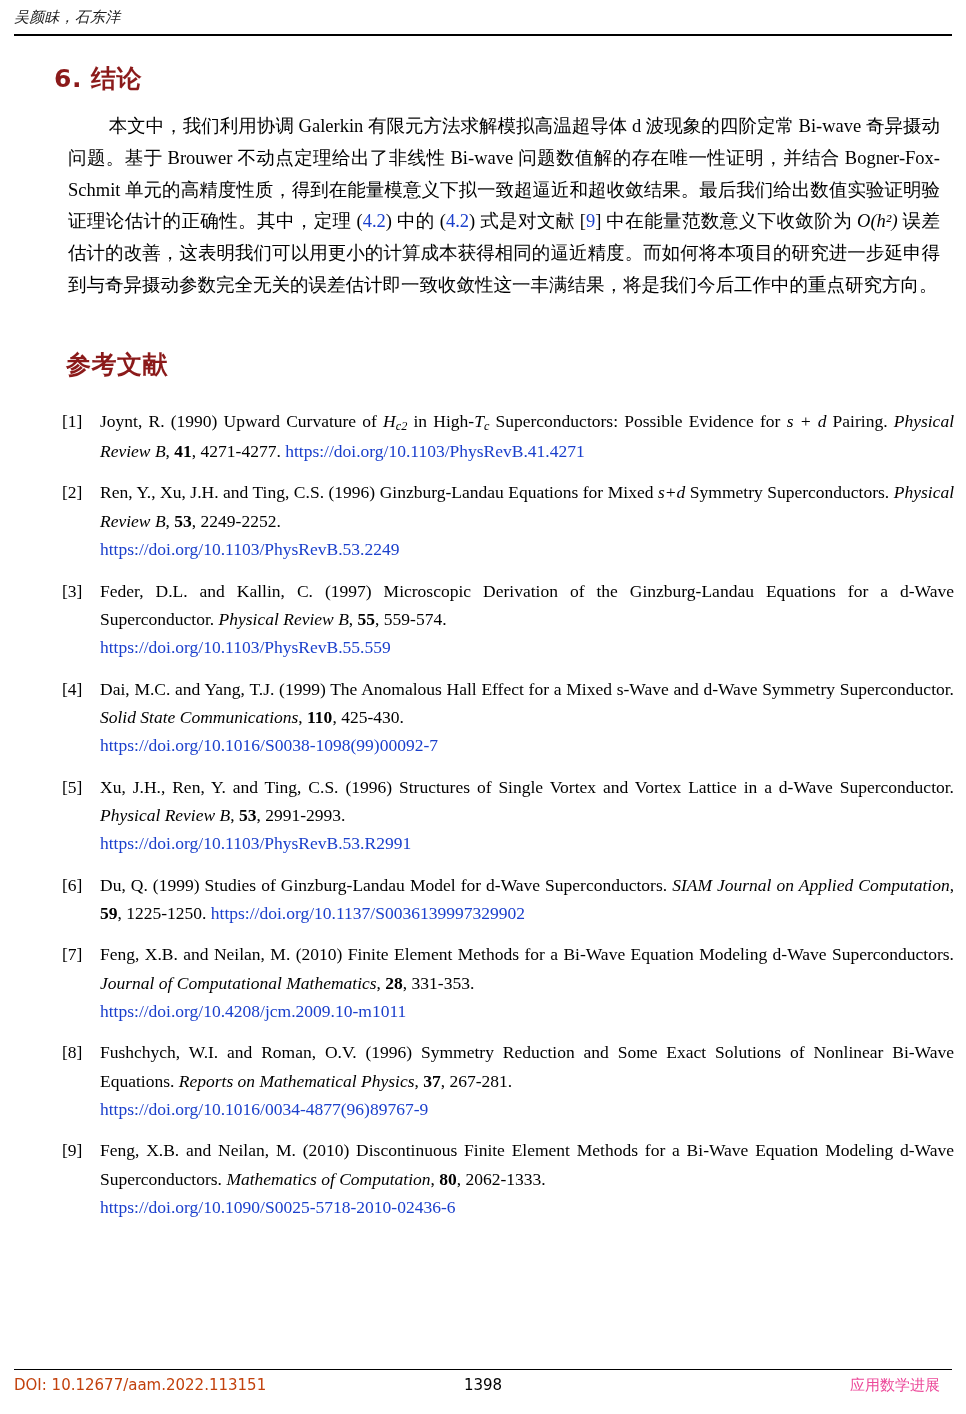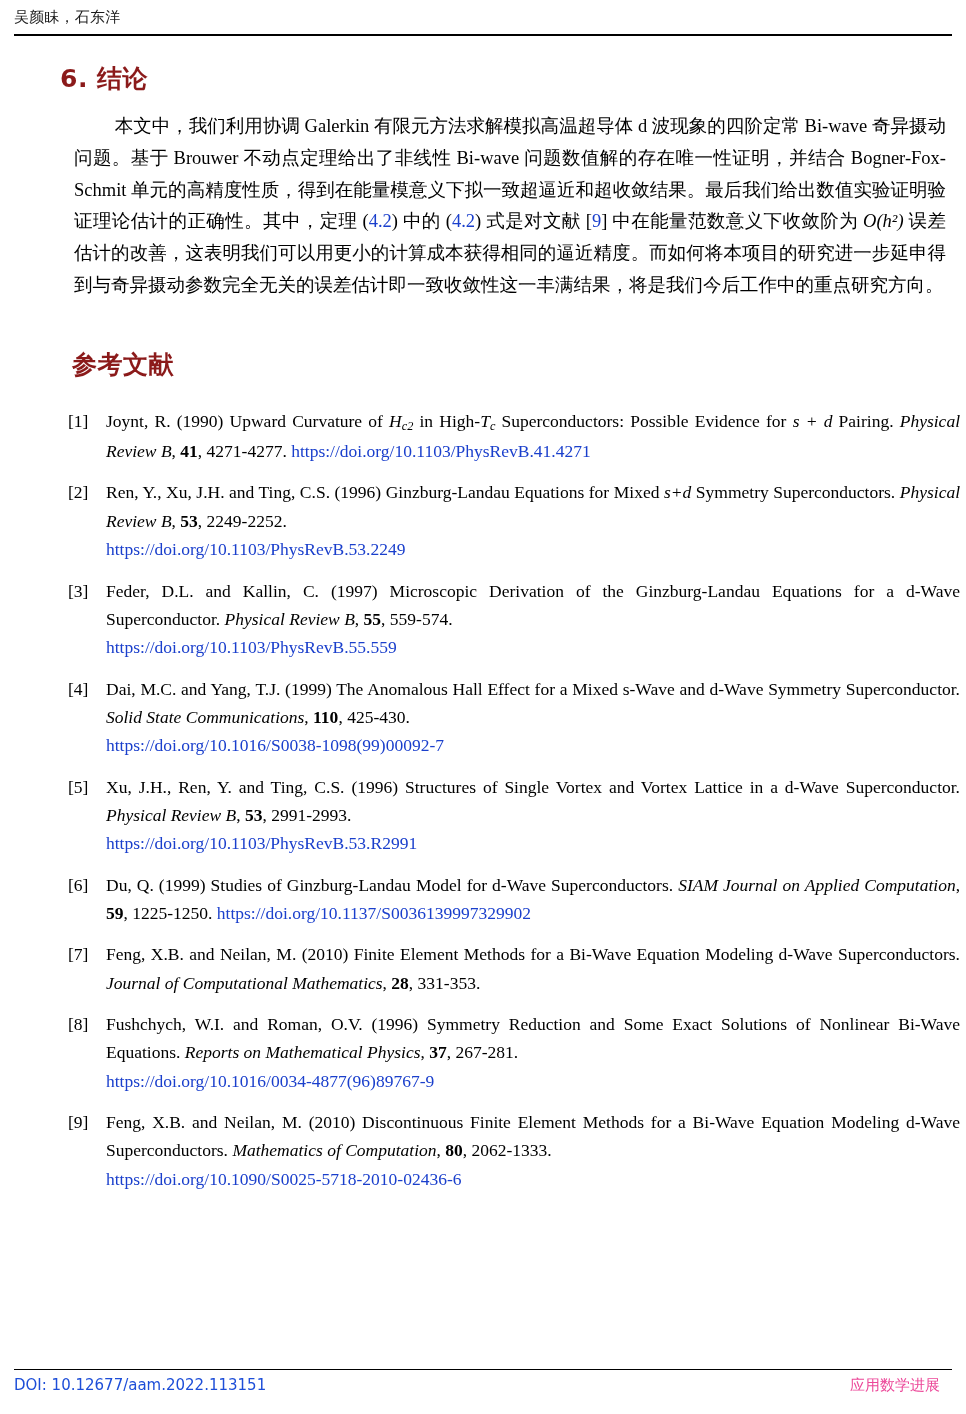--- a/index.html
+++ b/index.html
@@ -24,34 +24,35 @@
   
   .runhead {
     position: absolute;
     top: 8px;
     left: 14px;
     right: 14px;
     font-size: 15px;
     font-family: "DejaVu Sans", sans-serif;
     color: #1a1a1a;
     letter-spacing: 0.2px;
+    font-style: italic;
   }
   .runhead-rule {
     position: absolute;
     top: 34px;
     left: 14px;
     right: 14px;
     height: 1.5px;
     background: #000000;
   }
   
   .content {
     position: absolute;
     top: 62px;
-    left: 60px;
+    left: 54px;
     width: 900px;
   }
   h2.section-title {
     font-family: "DejaVu Sans", sans-serif;
     font-size: 25px;
     font-weight: bold;
     color: #8b1a1a;
     margin: 0 0 16px 0;
     letter-spacing: 0.5px;
   }
@@ -114,21 +115,21 @@
     bottom: 14px;
     left: 14px;
     right: 14px;
     height: 24px;
     font-size: 15px;
     font-family: "DejaVu Sans", sans-serif;
   }
   .footer .left {
     position: absolute;
     left: 0;
-    color: #1d4ed8;
+    color: #c2410c;
   }
   .footer .center {
     position: absolute;
     left: 0;
     right: 0;
     text-align: center;
     color: #000;
   }
   .footer .right {
     position: absolute;
@@ -179,35 +180,36 @@
         <span>Xu, J.H., Ren, Y. and Ting, C.S. (1996) Structures of Single Vortex and Vortex Lattice in a d-Wave Superconductor. </span><span class="jrnl">Physical Review B</span>, <span class="vol">53</span><span>, 2991-2993.</span><br><span class="url">https://doi.org/10.1103/PhysRevB.53.R2991</span>
       </li>
 
       <li>
         <span class="marker">[6]</span>
         <span>Du, Q. (1999) Studies of Ginzburg-Landau Model for d-Wave Superconductors. </span><span class="jrnl">SIAM Journal on Applied Computation</span>, <span class="vol">59</span><span>, 1225-1250. </span><span class="url">https://doi.org/10.1137/S0036139997329902</span>
       </li>
 
       <li>
         <span class="marker">[7]</span>
-        <span>Feng, X.B. and Neilan, M. (2010) Finite Element Methods for a Bi-Wave Equation Modeling d-Wave Superconductors. </span><span class="jrnl">Journal of Computational Mathematics</span>, <span class="vol">28</span><span>, 331-353.</span><br>
+        <span>Feng, X.B. and Neilan, M. (2010) Finite Element Methods for a Bi-Wave Equation Modeling d-Wave Superconductors. </span><span class="jrnl">Journal of Computational Mathematics</span>, <span class="vol">28</span><span>, 331-353.</span><br><span class="url">https://doi.org/10.4208/jcm.2009.10-m1011</span>
       </li>
 
       <li>
         <span class="marker">[8]</span>
         <span>Fushchych, W.I. and Roman, O.V. (1996) Symmetry Reduction and Some Exact Solutions of Nonlinear Bi-Wave Equations. </span><span class="jrnl">Reports on Mathematical Physics</span>, <span class="vol">37</span><span>, 267-281.</span><br><span class="url">https://doi.org/10.1016/0034-4877(96)89767-9</span>
       </li>
 
       <li>
         <span class="marker">[9]</span>
         <span>Feng, X.B. and Neilan, M. (2010) Discontinuous Finite Element Methods for a Bi-Wave Equation Modeling d-Wave Superconductors. </span><span class="jrnl">Mathematics of Computation</span>, <span class="vol">80</span><span>, 2062-1333.</span><br><span class="url">https://doi.org/10.1090/S0025-5718-2010-02436-6</span>
       </li>
 
     </ol>
   </div>
 
   <div class="footer-rule"></div>
   <div class="footer">
     <span class="left">DOI: 10.12677/aam.2022.113151</span>
+    <span class="center">1398</span>
     <span class="right">应用数学进展</span>
   </div>
 
 </div>
 
 </body></html>

